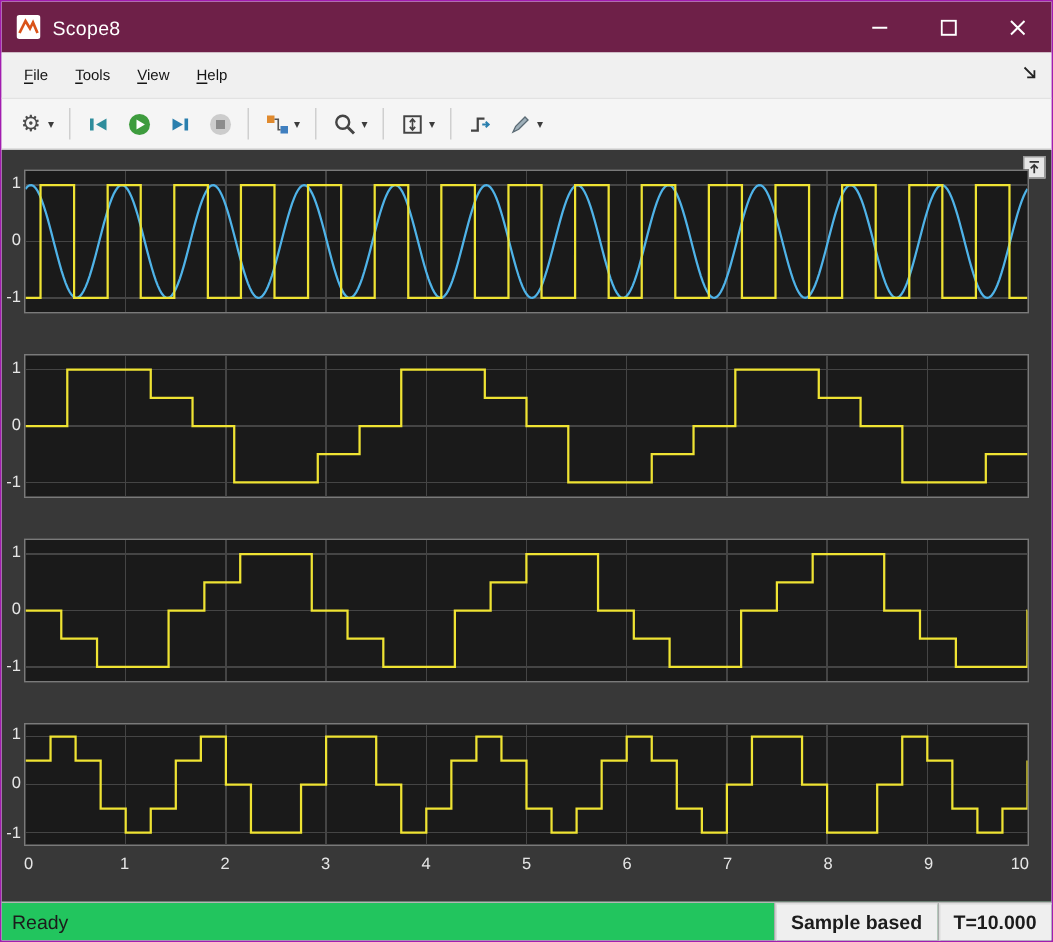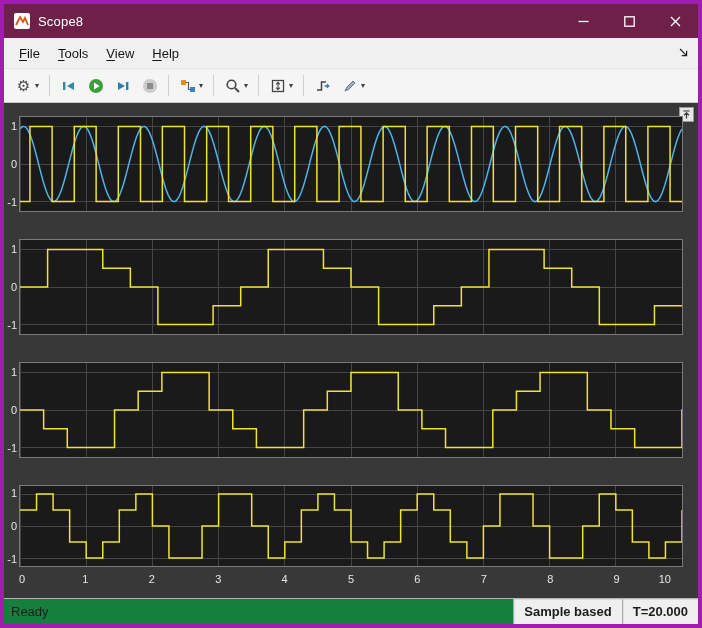--- a/index.html
+++ b/index.html
@@ -1,29 +1,29 @@
 <!DOCTYPE html>
 <html><head>
 <meta charset="utf-8">
 <style>
   html,body{margin:0;padding:0;background:#9a9a9a;}
   *{box-sizing:border-box;}
   .window{
     width:702px;height:628px;overflow:hidden;display:flex;flex-direction:column;
-    font-family:"Liberation Sans",sans-serif;border:4px solid #a21caf;background:#f0f0f0;
+    font-family:"Liberation Sans",sans-serif;border:1px solid #a21caf;background:#f0f0f0;
   }
   
   .titlebar{height:34px;flex:0 0 34px;background:#6e2048;display:flex;align-items:center;color:#fff;}
   .app-icon{width:16px;height:16px;margin:0 8px 0 10px;display:flex;}
   .title{font-size:13px;letter-spacing:.2px;}
   .win-controls{margin-left:auto;display:flex;height:100%;}
   .win-btn{width:46px;display:flex;align-items:center;justify-content:center;cursor:default;}
   
   .menubar{height:30px;flex:0 0 30px;background:#f0f0f0;display:flex;align-items:center;
-           padding:0 6px;font-size:13px;color:#151515;position:relative;}
+           padding:0 6px;font-size:10px;color:#151515;position:relative;}
   .menu-items{display:flex;}
   .menu-item{padding:5px 9px;cursor:default;}
   .menu-item u{text-underline-offset:2px;}
   .menubar-arrow{position:absolute;right:9px;top:8px;}
   
   .toolbar{height:35px;flex:0 0 35px;background:#f5f5f5;border-top:1px solid #e2e2e2;
            border-bottom:1px solid #c9c9c9;display:flex;align-items:center;padding:0 6px;}
   .tb-btn{height:26px;display:flex;align-items:center;padding:0 4px;border-radius:3px;margin:0 1px;cursor:default;}
   .tb-ic{display:flex;align-items:center;justify-content:center;width:17px;height:17px;}
   .tb-ic.glyph{font-size:15px;color:#4c4c4c;line-height:1;}
@@ -35,21 +35,21 @@
               border:1px solid #9a9a9a;display:flex;align-items:center;justify-content:center;cursor:default;}
   .axes-row{display:flex;height:96px;flex:0 0 96px;margin-bottom:27px;padding-right:15px;}
   .axes-row.last{height:82px;flex:0 0 82px;margin-bottom:4px;}
   .gutter{width:15px;flex:0 0 15px;position:relative;font-size:11px;color:#e6e6e6;}
   .gutter span{position:absolute;right:2px;transform:translateY(-50%);line-height:1;}
   .plot{flex:1;position:relative;background:#1a1a1a;border:1px solid #7a7a7a;}
   .plot svg{position:absolute;inset:0;width:100%;height:100%;display:block;}
   .xlabels{position:relative;height:16px;flex:0 0 16px;margin:1px 15px 0 15px;font-size:11px;color:#e6e6e6;}
   .xlabels span{position:absolute;transform:translateX(-50%);line-height:1;top:2px;}
   
-  .statusbar{height:26px;flex:0 0 26px;background:#15803d;border-top:1px solid #b5b5b5;
+  .statusbar{height:26px;flex:0 0 26px;background:#22c55e;border-top:1px solid #b5b5b5;
              display:flex;align-items:center;font-size:13px;color:#1c1c1c;}
   .status-left{padding-left:7px;}
   .status-cells{margin-left:auto;display:flex;height:100%;align-items:stretch;}
   .cell{display:flex;align-items:center;justify-content:center;padding:0 10px;background:#efefef;
         border-left:1px solid #ababab;box-shadow:inset 1px 1px 0 #dcdcdc;font-weight:bold;}
   .cell.cell-sample{min-width:100px;}
   .cell.cell-time{min-width:62px;}
 </style>
 </head>
 <body>
@@ -251,25 +251,25 @@
         <span style="left: 0%; transform: none;">0</span>
         <span style="left: 10%;">1</span>
         <span style="left: 20%;">2</span>
         <span style="left: 30%;">3</span>
         <span style="left: 40%;">4</span>
         <span style="left: 50%;">5</span>
         <span style="left: 60%;">6</span>
         <span style="left: 70%;">7</span>
         <span style="left: 80%;">8</span>
         <span style="left: 90%;">9</span>
-        <span style="left: auto; right: 12px; transform: none;">10</span>
+        <span style="left: auto; right: 0px; transform: none;">10</span>
       </div>
   </div>
 
   <div class="statusbar">
     <span class="status-left">Ready</span>
     <div class="status-cells">
       <div class="cell cell-sample">Sample based</div>
-      <div class="cell cell-time">T=20.000</div>
+      <div class="cell cell-time">T=10.000</div>
     </div>
   </div>
 
 </div>
 
 </body></html>

